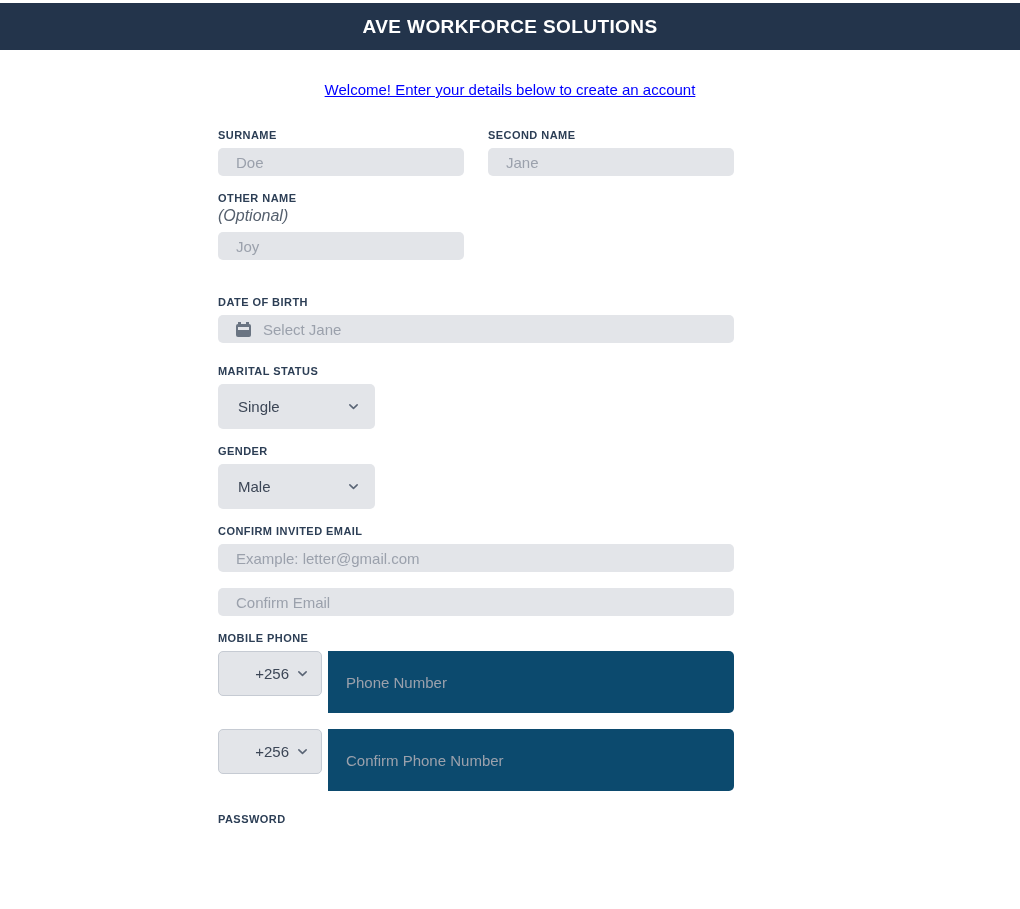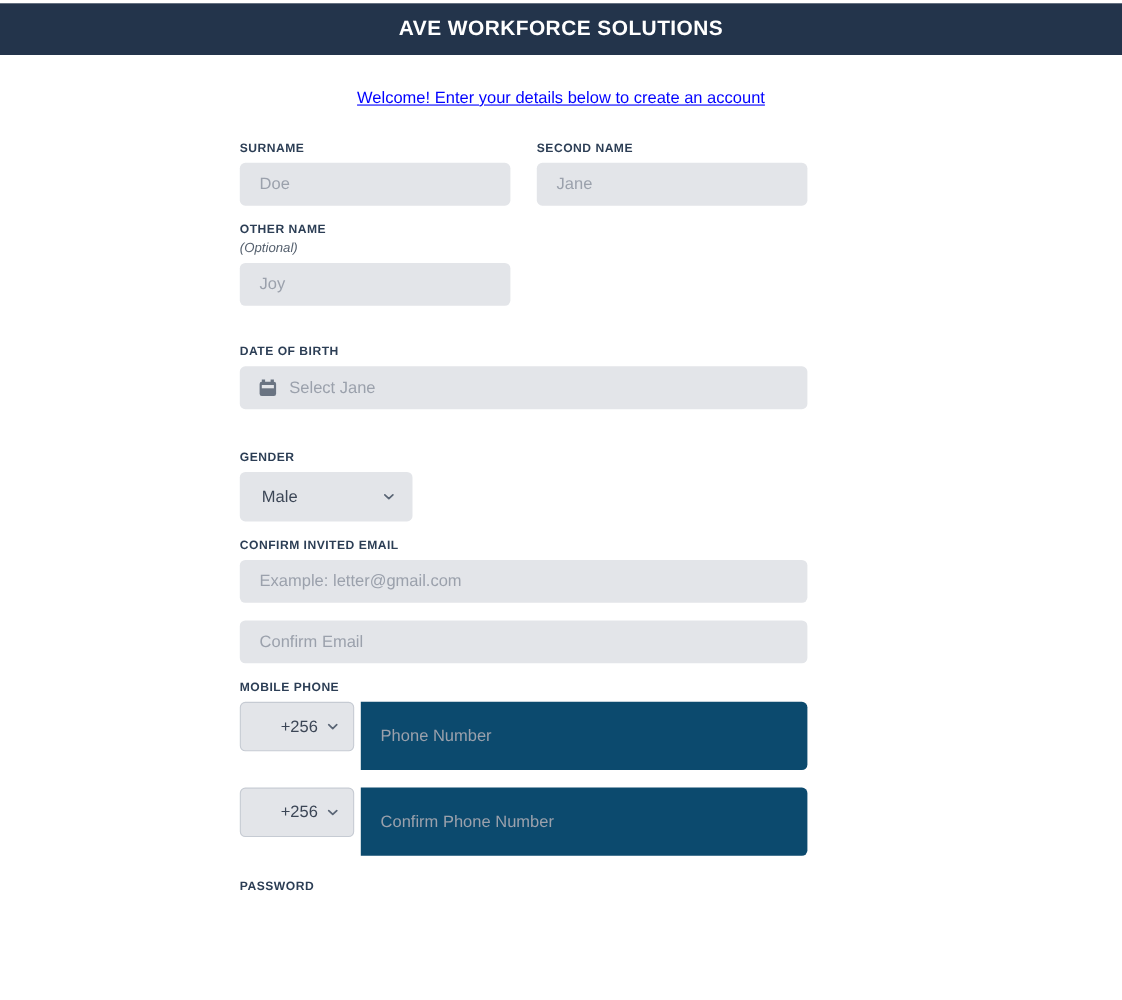--- a/index.html
+++ b/index.html
@@ -66,32 +66,32 @@
   .field-label {
     font-size: 11px;
     font-weight: bold;
     letter-spacing: 0.45px;
     color: #2c3e55;
     text-transform: uppercase;
     margin-bottom: 7px;
     display: block;
   }
   .field-sublabel {
-    font-size: 12px;
+    font-size: 16px;
     font-style: italic;
     color: #55606e;
     margin: -4px 0 7px 0;
     display: block;
   }
 
   .input-box {
     background: #e3e5e9;
     border: none;
     border-radius: 5px;
-    height: 39px;
+    height: 28px;
     width: 100%;
     box-sizing: border-box;
     padding: 0 18px;
     font-family: "Liberation Sans", sans-serif;
     font-size: 15px;
     color: #9ba1ac;
     display: flex;
     align-items: center;
     outline: none;
   }
@@ -246,20 +246,31 @@
             <span class="cal-tab-r"></span>
           <span class="cal-body"></span>
             <span class="cal-band"></span>
         </span>
         <span class="placeholder-text">Select Jane</span>
       </div>
     </div>
 
     <div class="gap-md"></div>
 
+    <div>
+      <label class="field-label">MARITAL STATUS</label>
+      <div class="select-box">
+        <span class="select-value">Single</span>
+        <span class="chev">
+          <svg width="11" height="11" viewBox="0 0 12 12">
+              <path d="M2 4.2 L6 8 L10 4.2" fill="none" stroke="#5a6575" stroke-width="1.7" stroke-linecap="round" stroke-linejoin="round"></path>
+            </svg>
+        </span>
+      </div>
+    </div>
 
     <div class="gap-sm"></div>
 
     <div>
       <label class="field-label">GENDER</label>
       <div class="select-box">
         <span class="select-value">Male</span>
         <span class="chev">
           <svg width="11" height="11" viewBox="0 0 12 12">
               <path d="M2 4.2 L6 8 L10 4.2" fill="none" stroke="#5a6575" stroke-width="1.7" stroke-linecap="round" stroke-linejoin="round"></path>

